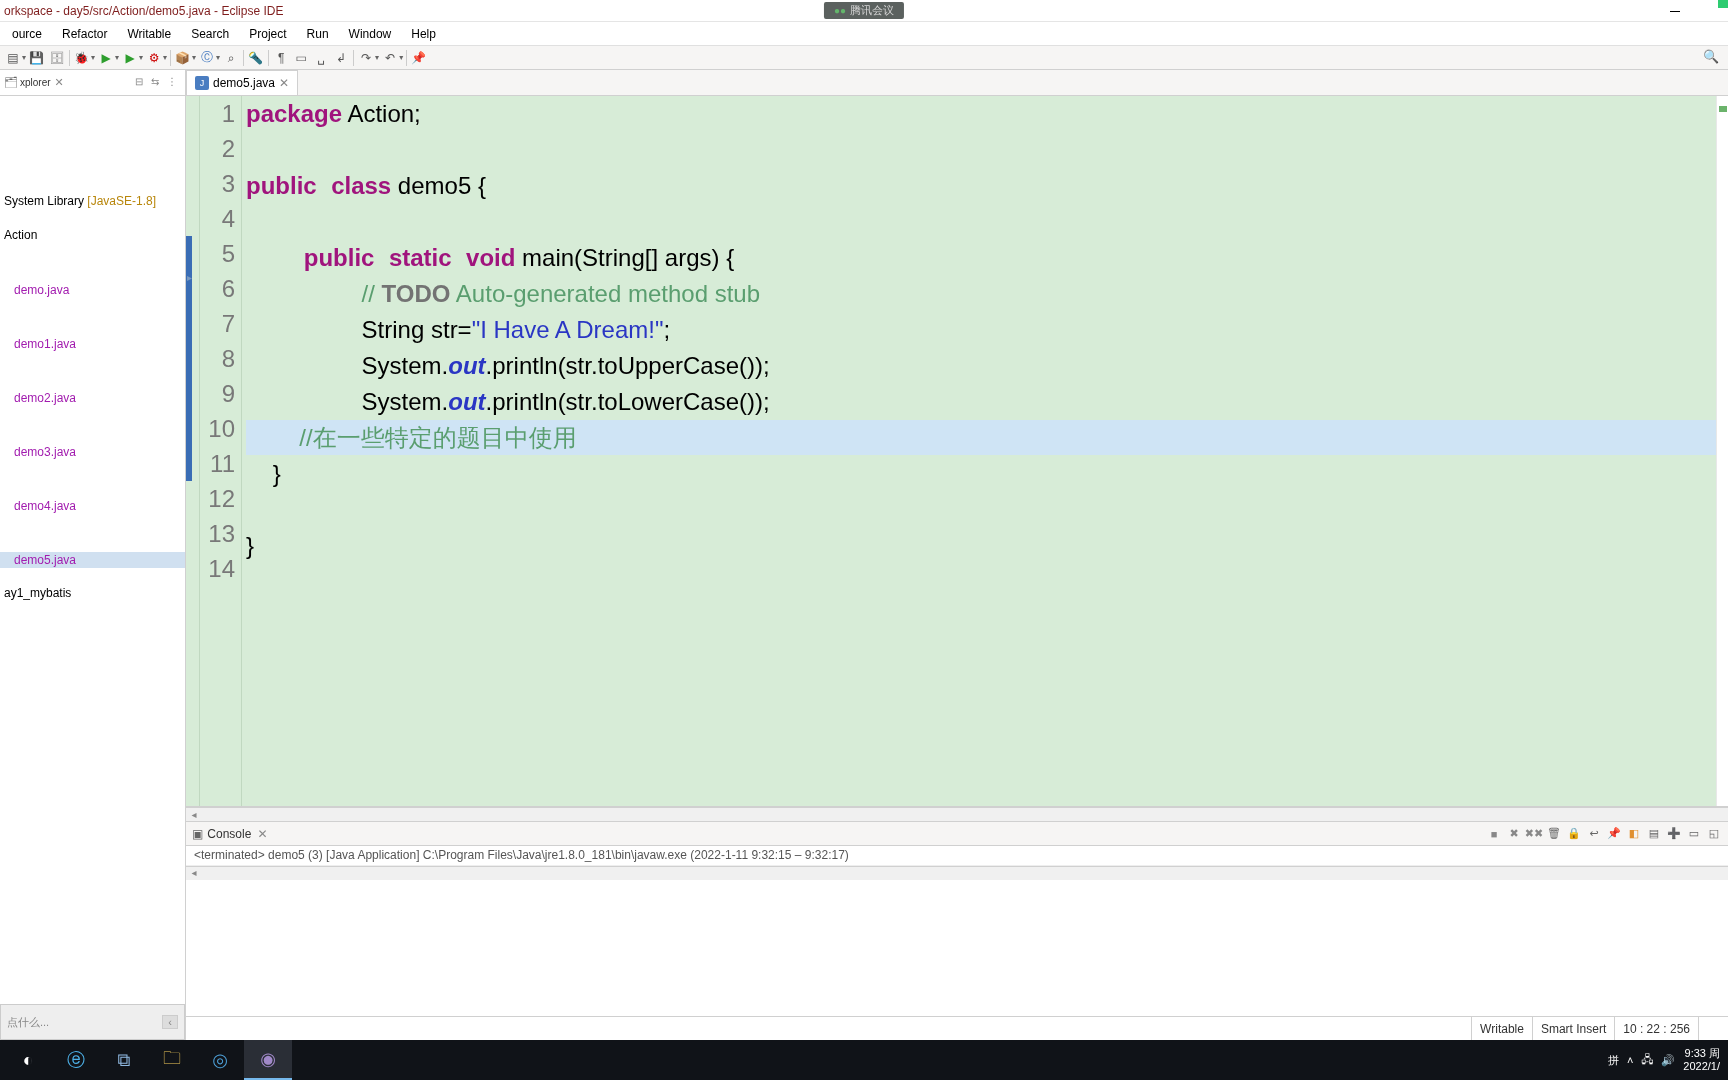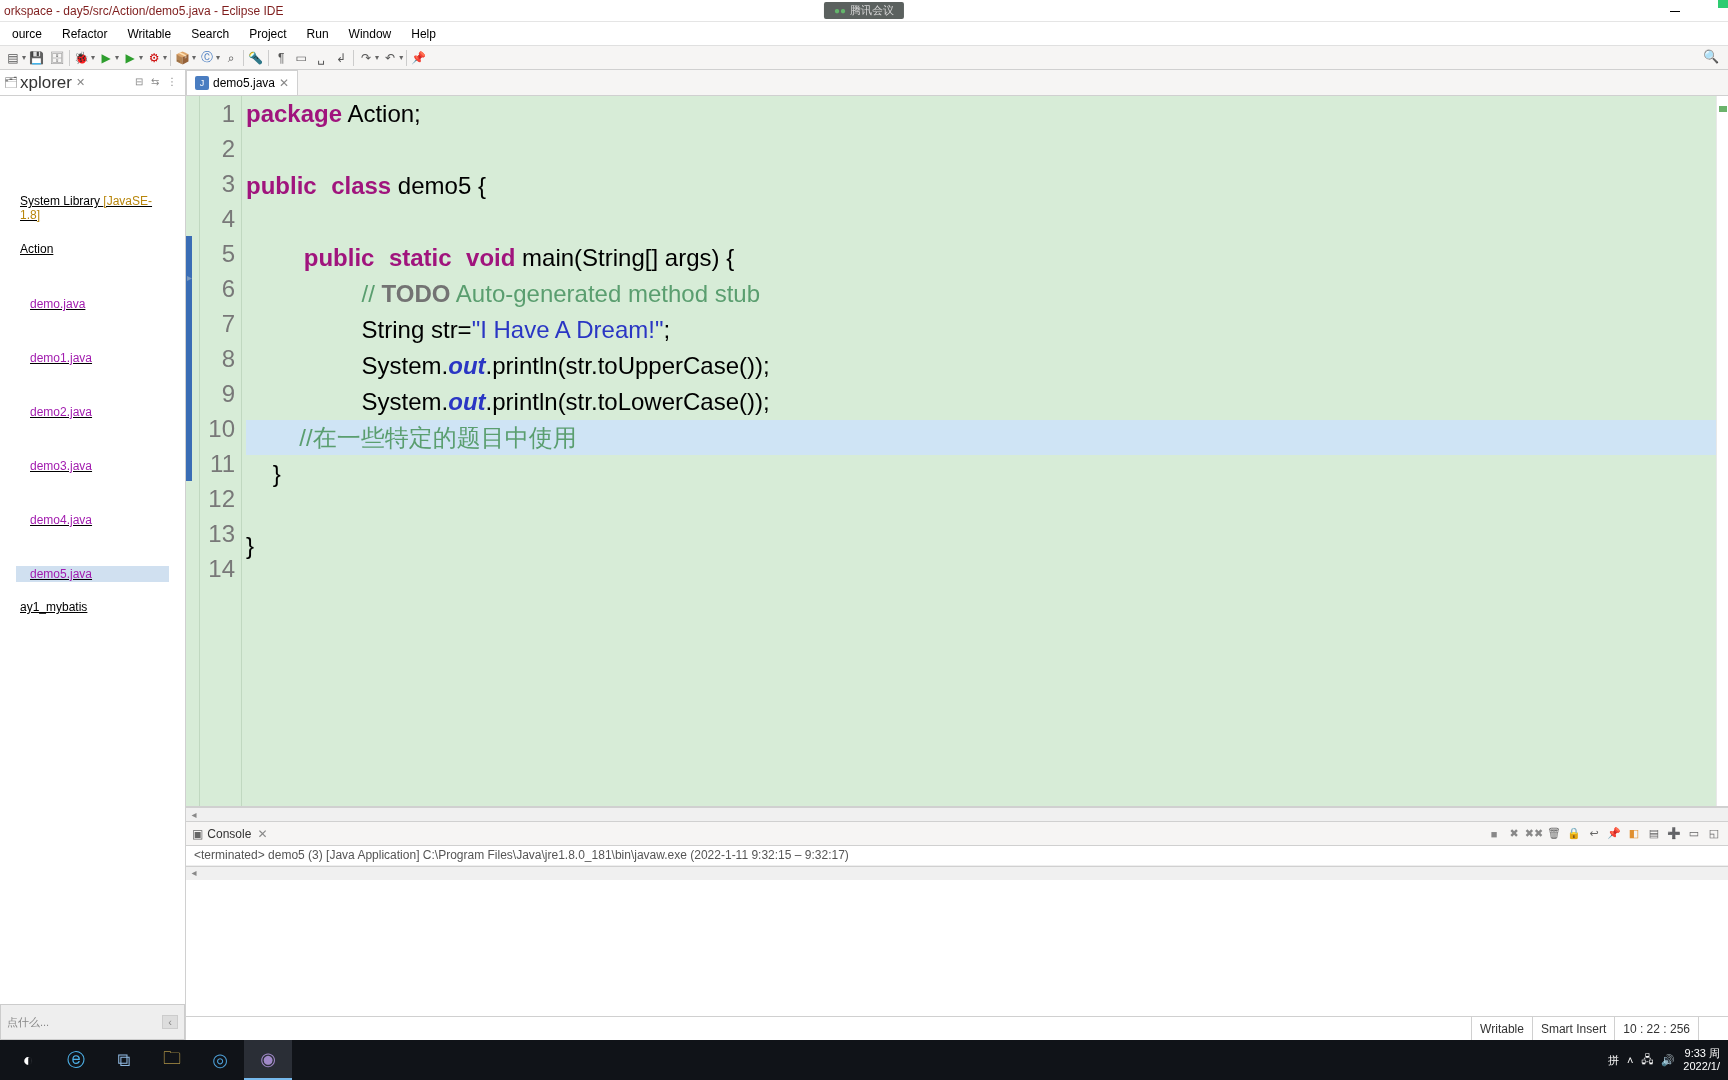--- a/index.html
+++ b/index.html
@@ -26,25 +26,25 @@
 .toolbar .drop{font-size:8px;color:#666;margin-left:-2px;}
 .search-tb { position:absolute; right:8px; top:3px; color:#666;}
 
 
 .main-split { flex: 1; display: flex; min-height:0; }
 
 
 .left-panel { width: 186px; background: #fff; border-right: 1px solid #d0d0d0; display: flex; flex-direction: column; }
 .view-tabs { height: 26px; border-bottom: 1px solid #d0d0d0; display: flex; align-items: center; padding: 0 4px; gap:2px;}
 .view-tabs .vt-icon { width:14px; height:14px; font-size:11px; color:#666; }
-.view-tabs .vt-label{font-size:17px;color:#333;}
+.view-tabs .vt-label{font-size:10px;color:#333;}
 .view-tabs .vt-close{font-size:11px;color:#888;margin-left:2px;}
 .view-tabs .spacer{flex:1;}
 .view-tabs .mini{width:14px;height:14px;font-size:10px;color:#888;}
-.tree { flex:1; padding: 6px 16px; overflow:auto; font-size:12px;text-decoration:underline; }
+.tree { flex:1; padding: 6px 0; overflow:auto; font-size:12px; }
 .tree-spacer1{height:90px;}
 .lib-row{padding:2px 4px;color:#000;}
 .lib-row .lib-suffix{color:#b8860b;}
 .pkg-row{padding:2px 4px;color:#000;margin-top:16px;}
 .file-row{padding:1px 4px 1px 14px;color:#a21caf;margin-top:38px;}
 .file-row.sel{background:#d0e0f0;}
 .proj-row{padding:2px 4px;margin-top:16px;color:#000;}
 .bottom-box{height:36px;border:1px solid #ccc;background:#eee;display:flex;align-items:center;font-size:11px;color:#888;padding:0 6px;margin-top:auto;}
 .bottom-box .chev{margin-left:auto;width:16px;text-align:center;background:#ddd;border:1px solid #ccc;}
 

